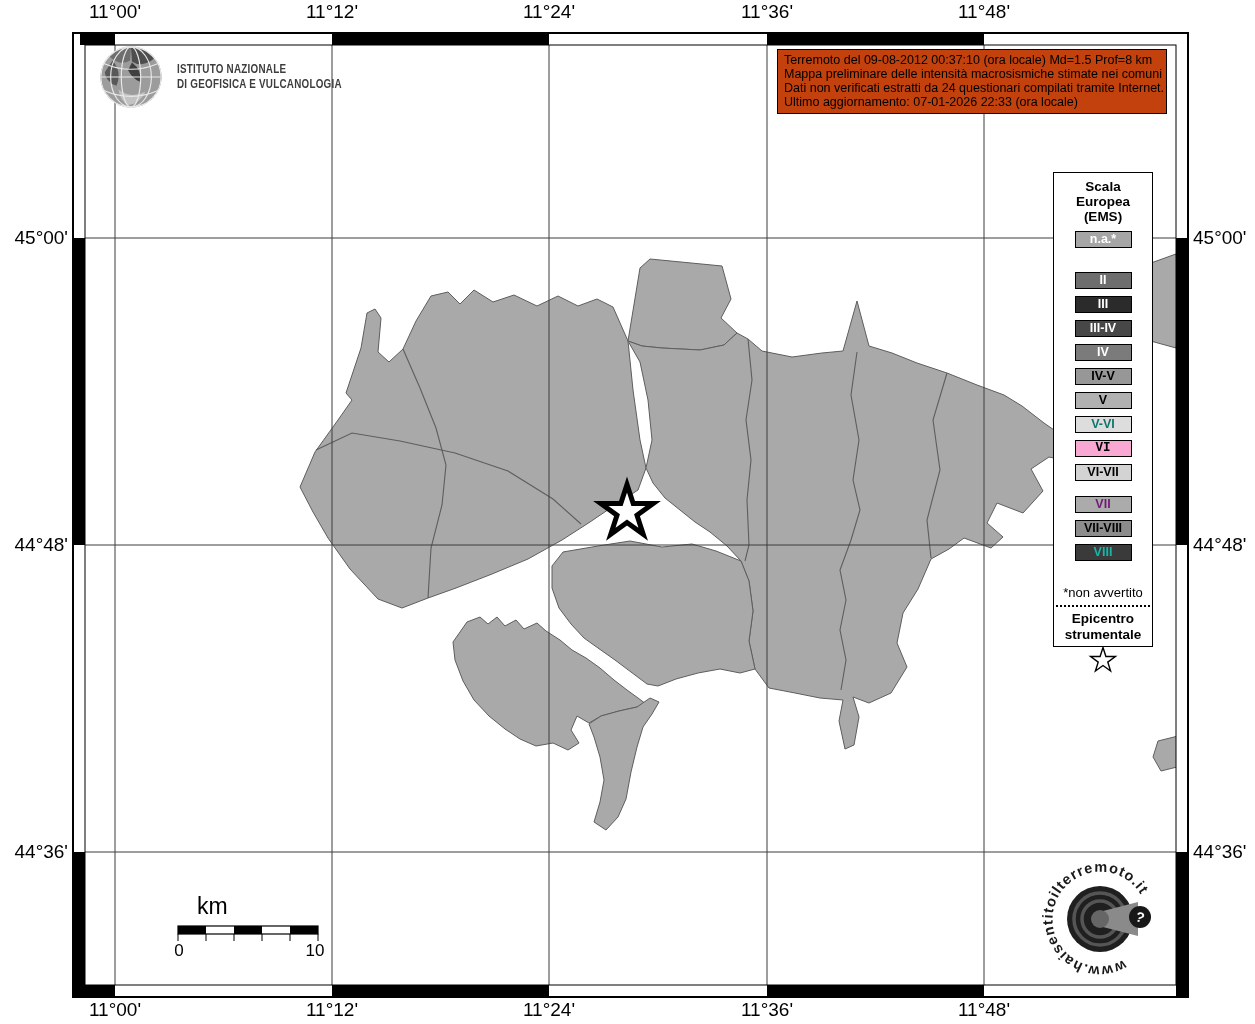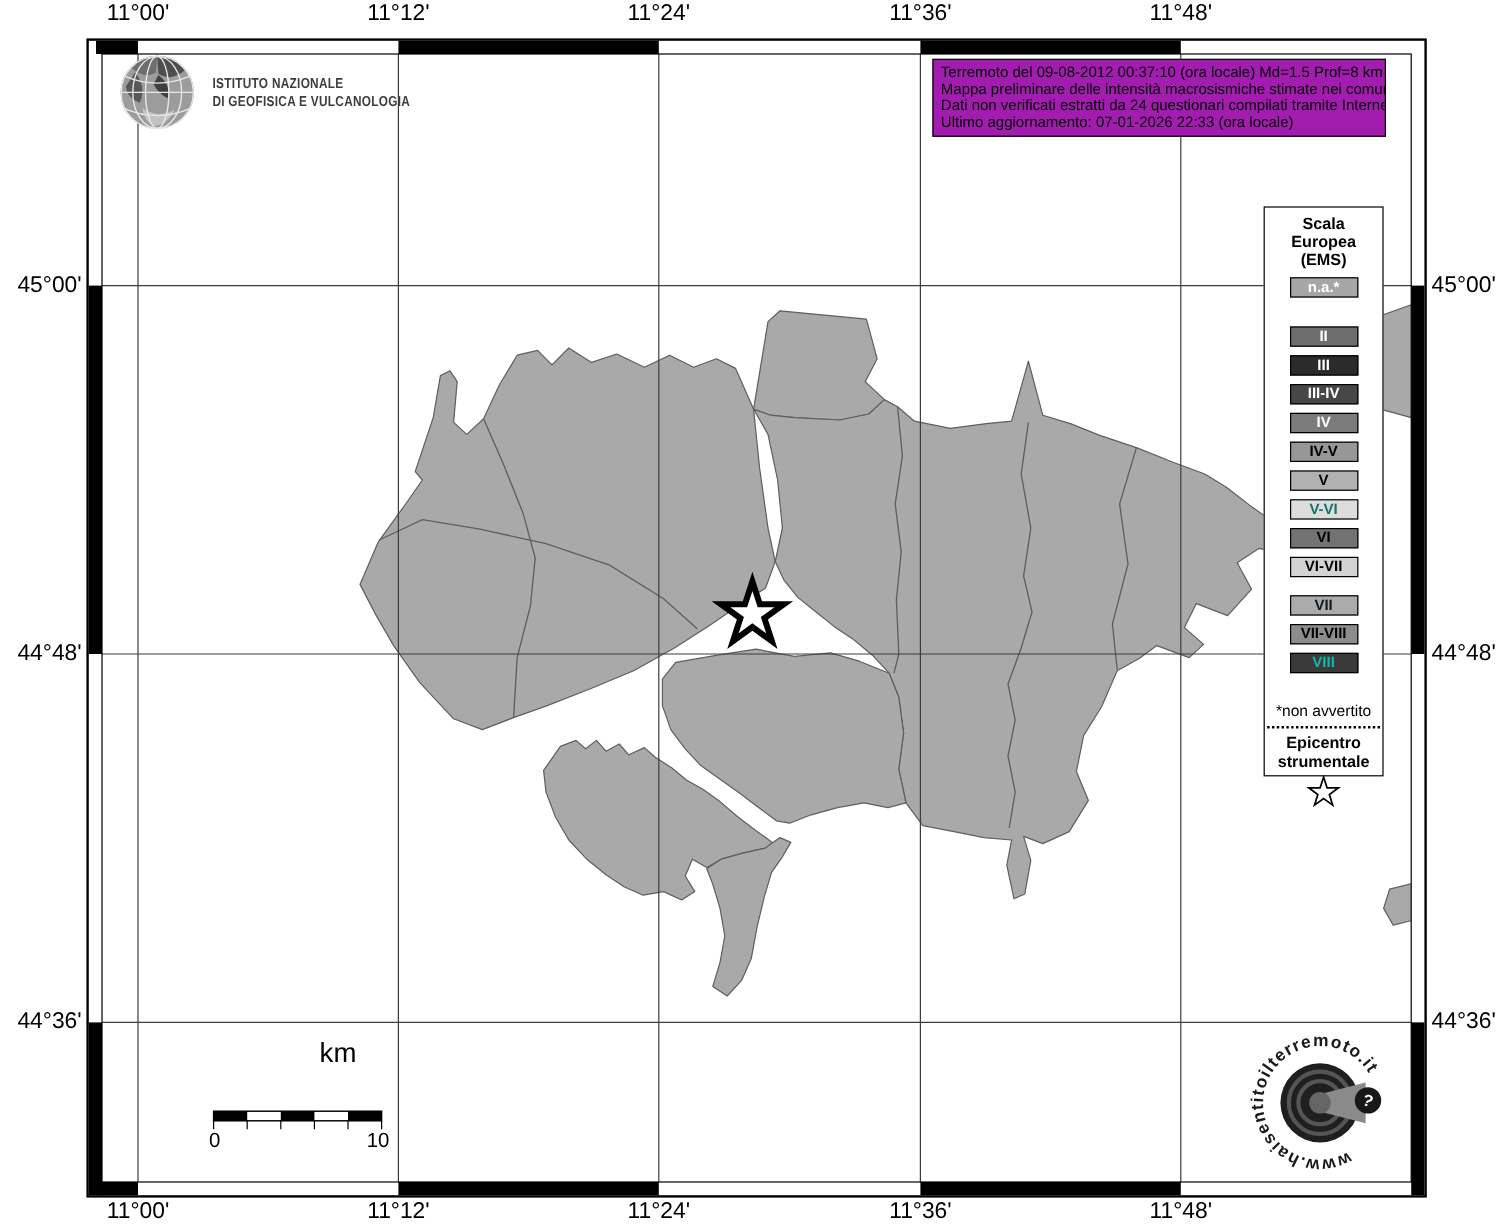--- a/index.html
+++ b/index.html
@@ -12,41 +12,41 @@
   .muni{fill:var(--map-fill);stroke:var(--map-stroke);stroke-width:1;stroke-linejoin:round;}
   .boundary{fill:none;stroke:var(--map-stroke);stroke-width:1.1;}
   .gridline{stroke:var(--grid-color);stroke-width:1;}
   .axis-label{position:absolute;font-size:19px;line-height:20px;white-space:nowrap;z-index:4;}
   .axis-top{transform:translateX(-50%);top:2px;}
   .axis-bottom{transform:translateX(-50%);top:1000px;}
   .axis-left{transform:translate(-100%,-50%);left:68px;}
   .axis-right{transform:translateY(-50%);left:1193px;}
   #info-box{
     position:absolute;left:777px;top:49px;width:364px;z-index:6;
-    background:#a21caf;border:1px solid #000;padding:3px 6px 4px 6px;
+    background:#c2410c;border:1px solid #000;padding:3px 18px 4px 6px;
     font-size:12.5px;line-height:14px;white-space:nowrap;overflow:hidden;
   }
   #ingv-logo{position:absolute;left:99px;top:45px;z-index:5;display:flex;align-items:center;}
   #ingv-text{margin-left:14px;font-weight:bold;font-size:12px;line-height:15px;color:#3d3d3d;
     transform:scaleX(.82);transform-origin:left center;letter-spacing:.3px;white-space:nowrap;}
   #legend{
     position:absolute;left:1053px;top:172px;width:100px;height:475px;z-index:6;
     background:#fff;border:1px solid #000;box-sizing:border-box;text-align:center;
   }
   #legend .title{font-weight:bold;font-size:13.5px;line-height:15px;margin-top:6px;}
   .swatch{
     width:57px;height:17px;margin:7px auto 0 auto;border:1px solid #000;box-sizing:border-box;
     font-weight:bold;font-size:12.5px;line-height:15px;text-align:center;
   }
   .swatch:first-of-type{margin-top:10px;}
   #legend .footnote{font-size:13px;margin-top:24px;}
   #legend .divider{border-top:2px dotted #000;margin:5px 2px 4px 2px;}
   #legend .epi-label{font-weight:bold;font-size:13.5px;line-height:16px;}
   #legend .epi-star{margin-top:3px;}
-  .km-label{position:absolute;left:197px;top:864px;width:100px;text-align:right;font-size:23px;}
+  .km-label{position:absolute;left:197px;top:893px;width:100px;text-align:left;font-size:23px;}
   .zero-label{position:absolute;left:168px;top:941px;width:22px;text-align:center;font-size:17px;}
   .ten-label{position:absolute;left:300px;top:941px;width:30px;text-align:center;font-size:17px;}
   #watermark{position:absolute;left:1035px;top:853px;z-index:5;}
 </style>
 </head>
 <body>
 
 <svg id="map-svg" width="1255" height="1024" viewBox="0 0 1255 1024">
   <defs>
     <clipPath id="mapclip">
@@ -174,23 +174,23 @@
     <div>(EMS)</div>
   </div>
   <div class="swatch" style="background-color: rgb(166, 166, 166); color: rgb(255, 255, 255);">n.a.*</div>
   <div class="swatch" style="background-color: rgb(110, 110, 110); color: rgb(255, 255, 255); margin-top: 24px;">II</div>
   <div class="swatch" style="background-color: rgb(43, 43, 43); color: rgb(255, 255, 255);">III</div>
   <div class="swatch" style="background-color: rgb(71, 71, 71); color: rgb(255, 255, 255);">III-IV</div>
   <div class="swatch" style="background-color: rgb(123, 123, 123); color: rgb(255, 255, 255);">IV</div>
   <div class="swatch" style="background-color: rgb(151, 151, 151); color: rgb(0, 0, 0);">IV-V</div>
   <div class="swatch" style="background-color: rgb(177, 177, 177); color: rgb(0, 0, 0);">V</div>
   <div class="swatch" style="background-color: rgb(221, 221, 221); color: #0f766e;">V-VI</div>
-  <div class="swatch" style="background-color: #737373; color: rgb(0, 0, 0);">VI</div>
+  <div class="swatch" style="background-color: #f9a8d4; color: rgb(0, 0, 0); font-family: Liberation Mono, monospace;">VI</div>
   <div class="swatch" style="background-color: rgb(211, 211, 211); color: rgb(0, 0, 0);">VI-VII</div>
-  <div class="swatch" style="background-color: rgb(171, 171, 171); color: #0f172a; margin-top: 15px;">VII</div>
+  <div class="swatch" style="background-color: rgb(171, 171, 171); color: #701a75; margin-top: 15px;">VII</div>
   <div class="swatch" style="background-color: rgb(140, 140, 140); color: rgb(0, 0, 0);">VII-VIII</div>
   <div class="swatch" style="background-color: rgb(58, 58, 58); color: #14b8a6;">VIII</div>
   <div class="footnote">*non avvertito</div>
   <div class="divider"></div>
   <div class="epi-label">
     <div>Epicentro</div>
     <div>strumentale</div>
   </div>
   <div class="epi-star">
     <svg width="30" height="28" viewBox="0 0 30 28">

